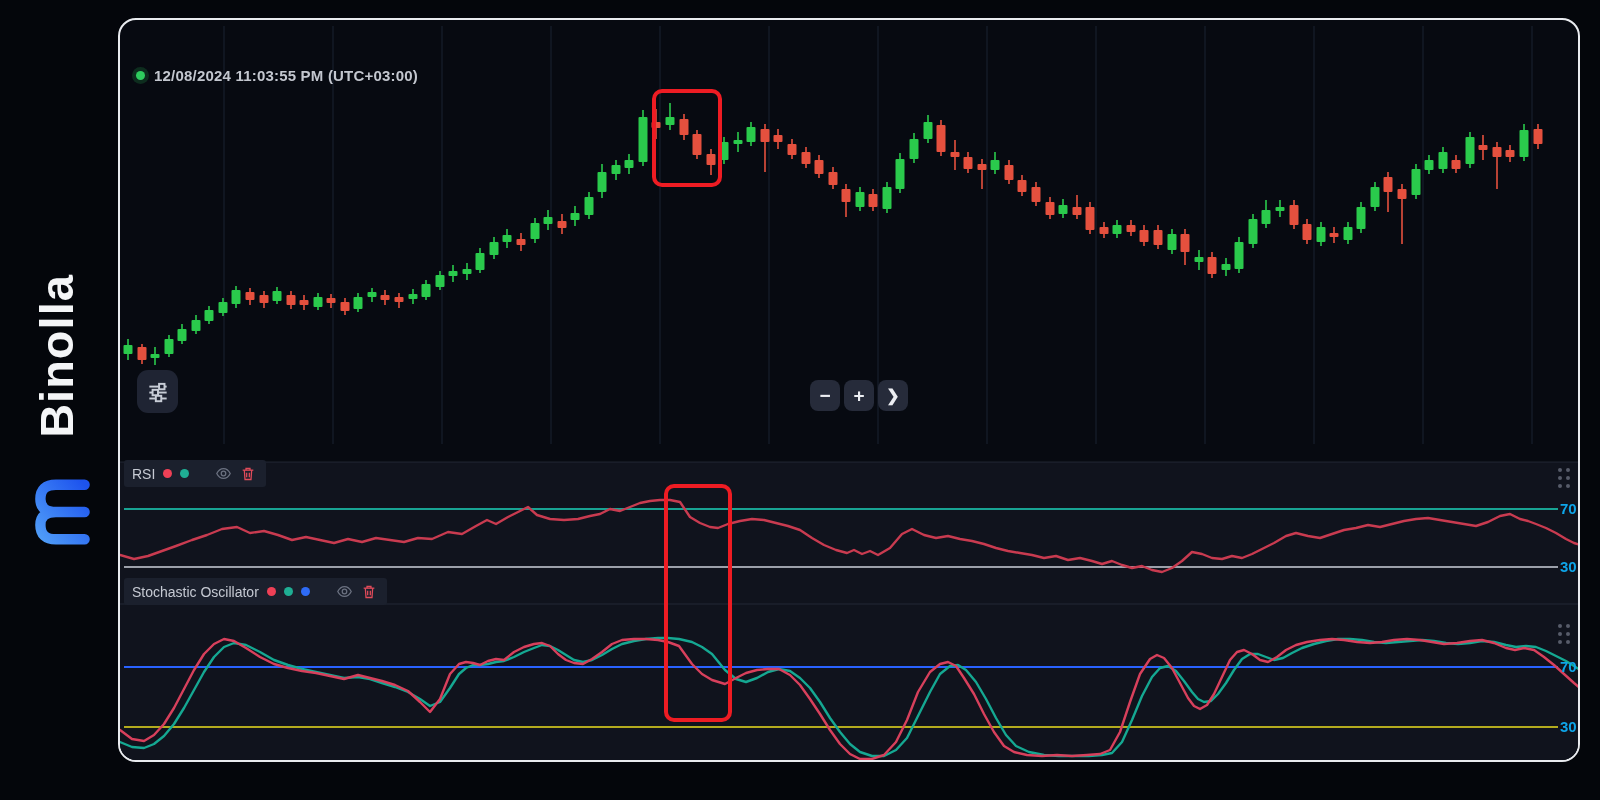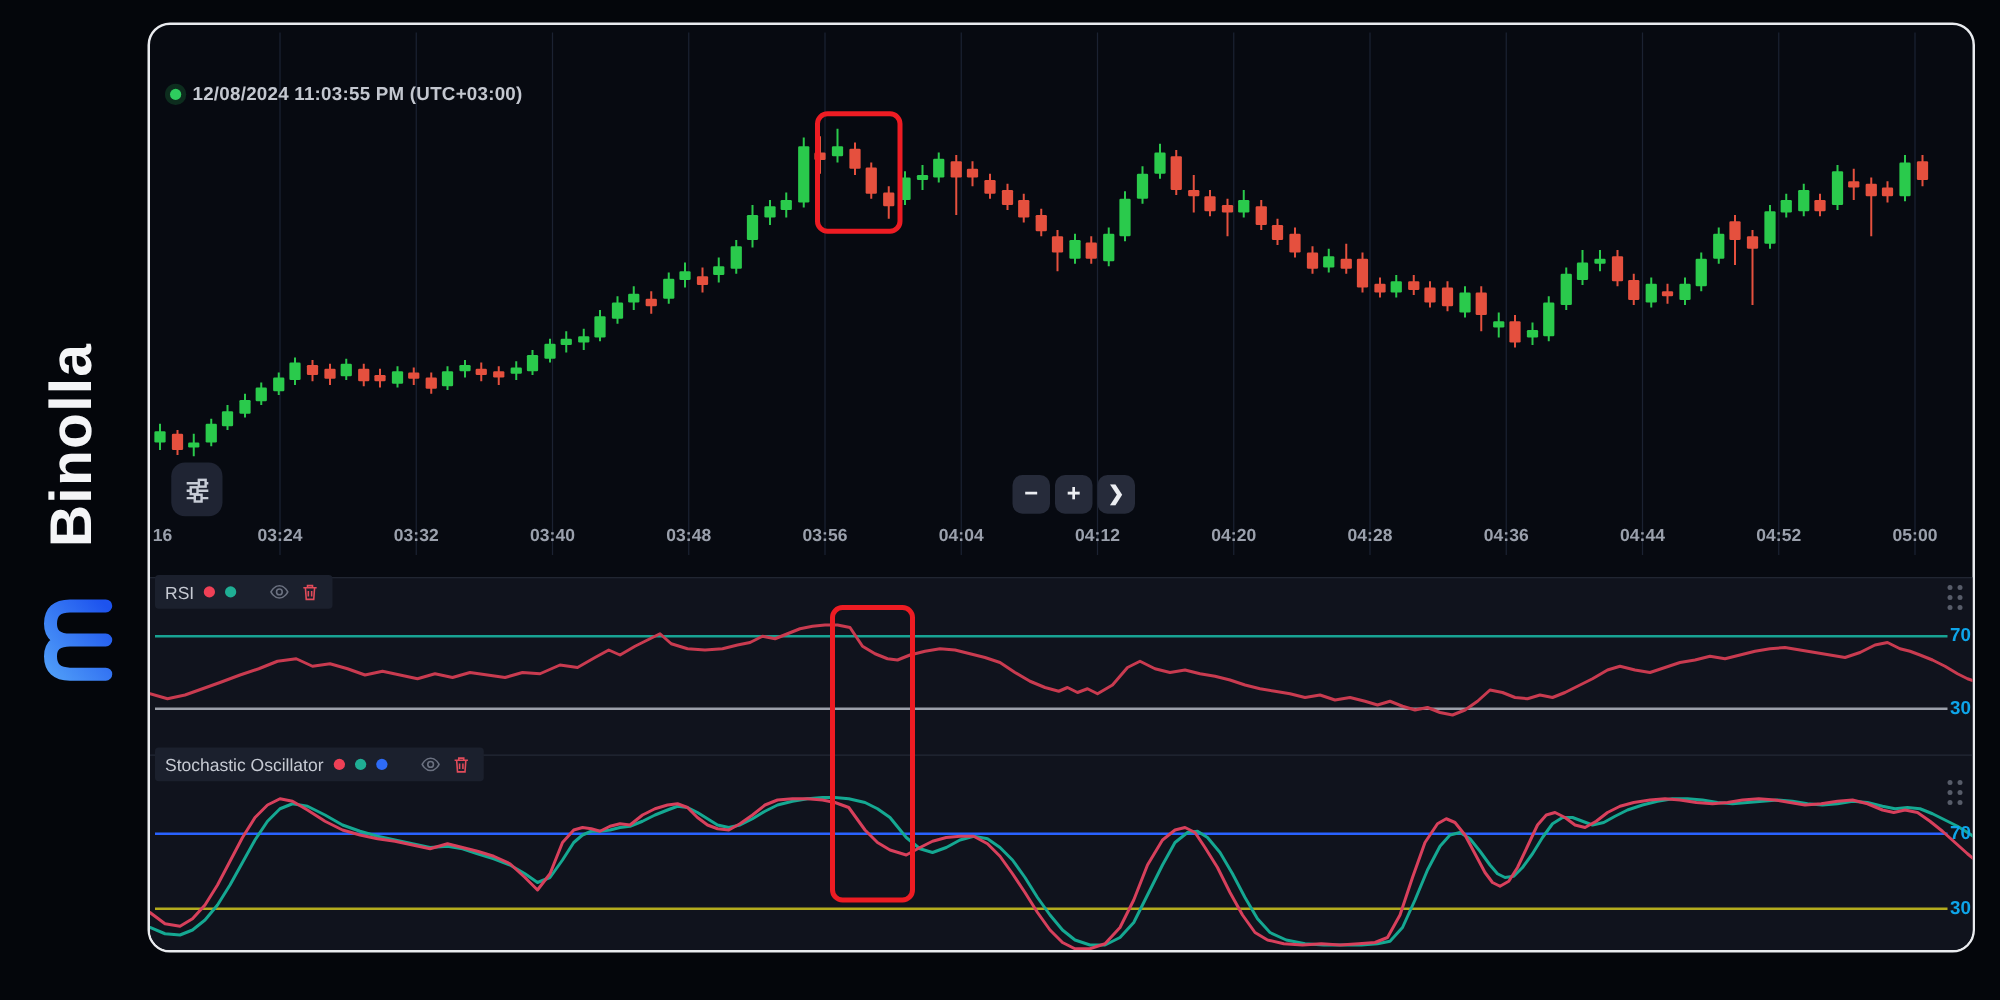--- a/index.html
+++ b/index.html
@@ -329,36 +329,20 @@
         <line x1="4" y1="18" x2="20" y2="18"></line>
           <rect x="10" y="15.5" width="5" height="5" fill="#1f2433"></rect>
       </g>
     </svg>
   </button>
 
   <button class="tool-btn nav-btn" id="zoom-out-btn">−</button>
   <button class="tool-btn nav-btn" id="zoom-in-btn">+</button>
   <button class="tool-btn nav-btn" id="scroll-right-btn">❯</button>
 
-  <div class="time-axis" id="time-axis">
-      <div class="time-label" style="left: 10px;">16</div>
-      <div class="time-label" style="left: 104px;">03:24</div>
-      <div class="time-label" style="left: 213px;">03:32</div>
-      <div class="time-label" style="left: 322px;">03:40</div>
-      <div class="time-label" style="left: 431px;">03:48</div>
-      <div class="time-label" style="left: 540px;">03:56</div>
-      <div class="time-label" style="left: 649px;">04:04</div>
-      <div class="time-label" style="left: 758px;">04:12</div>
-      <div class="time-label" style="left: 867px;">04:20</div>
-      <div class="time-label" style="left: 976px;">04:28</div>
-      <div class="time-label" style="left: 1085px;">04:36</div>
-      <div class="time-label" style="left: 1194px;">04:44</div>
-      <div class="time-label" style="left: 1303px;">04:52</div>
-      <div class="time-label" style="left: 1412px;">05:00</div>
-    </div>
 
   <div class="indi-chip" style="top:440px;">
     <span class="chip-label">RSI</span>
     <span id="rsi-dots" style="display:flex;gap:8px;">
         <span class="indi-dot" style="background: rgb(239, 64, 86);"></span>
         <span class="indi-dot" style="background: rgb(31, 174, 148);"></span>
       </span>
     <span class="chip-sep"></span>
     <button class="chip-btn">
       <svg width="17" height="17" viewBox="0 0 24 24">
@@ -372,21 +356,21 @@
           <path d="M4 7 h16"></path>
             <path d="M9 7 V4.5 h6 V7"></path>
           <path d="M6.5 7 l1 14 h9 l1-14"></path>
             <line x1="10" y1="11" x2="10" y2="17.5"></line>
             <line x1="14" y1="11" x2="14" y2="17.5"></line>
         </g>
       </svg>
     </button>
   </div>
 
-  <div class="indi-chip" style="top:578px;">
+  <div class="indi-chip" style="top:558px;">
     <span class="chip-label">Stochastic Oscillator</span>
     <span id="stoch-dots" style="display:flex;gap:8px;">
         <span class="indi-dot" style="background: rgb(239, 64, 86);"></span>
         <span class="indi-dot" style="background: rgb(31, 174, 148);"></span>
         <span class="indi-dot" style="background: rgb(46, 107, 246);"></span>
       </span>
     <span class="chip-sep"></span>
     <button class="chip-btn">
       <svg width="17" height="17" viewBox="0 0 24 24">
         <path d="M12 5 C6 5 2.5 12 2.5 12 S6 19 12 19 S21.5 12 21.5 12 S18 5 12 5 Z" fill="none" stroke="#6b7180" stroke-width="1.8"></path>

